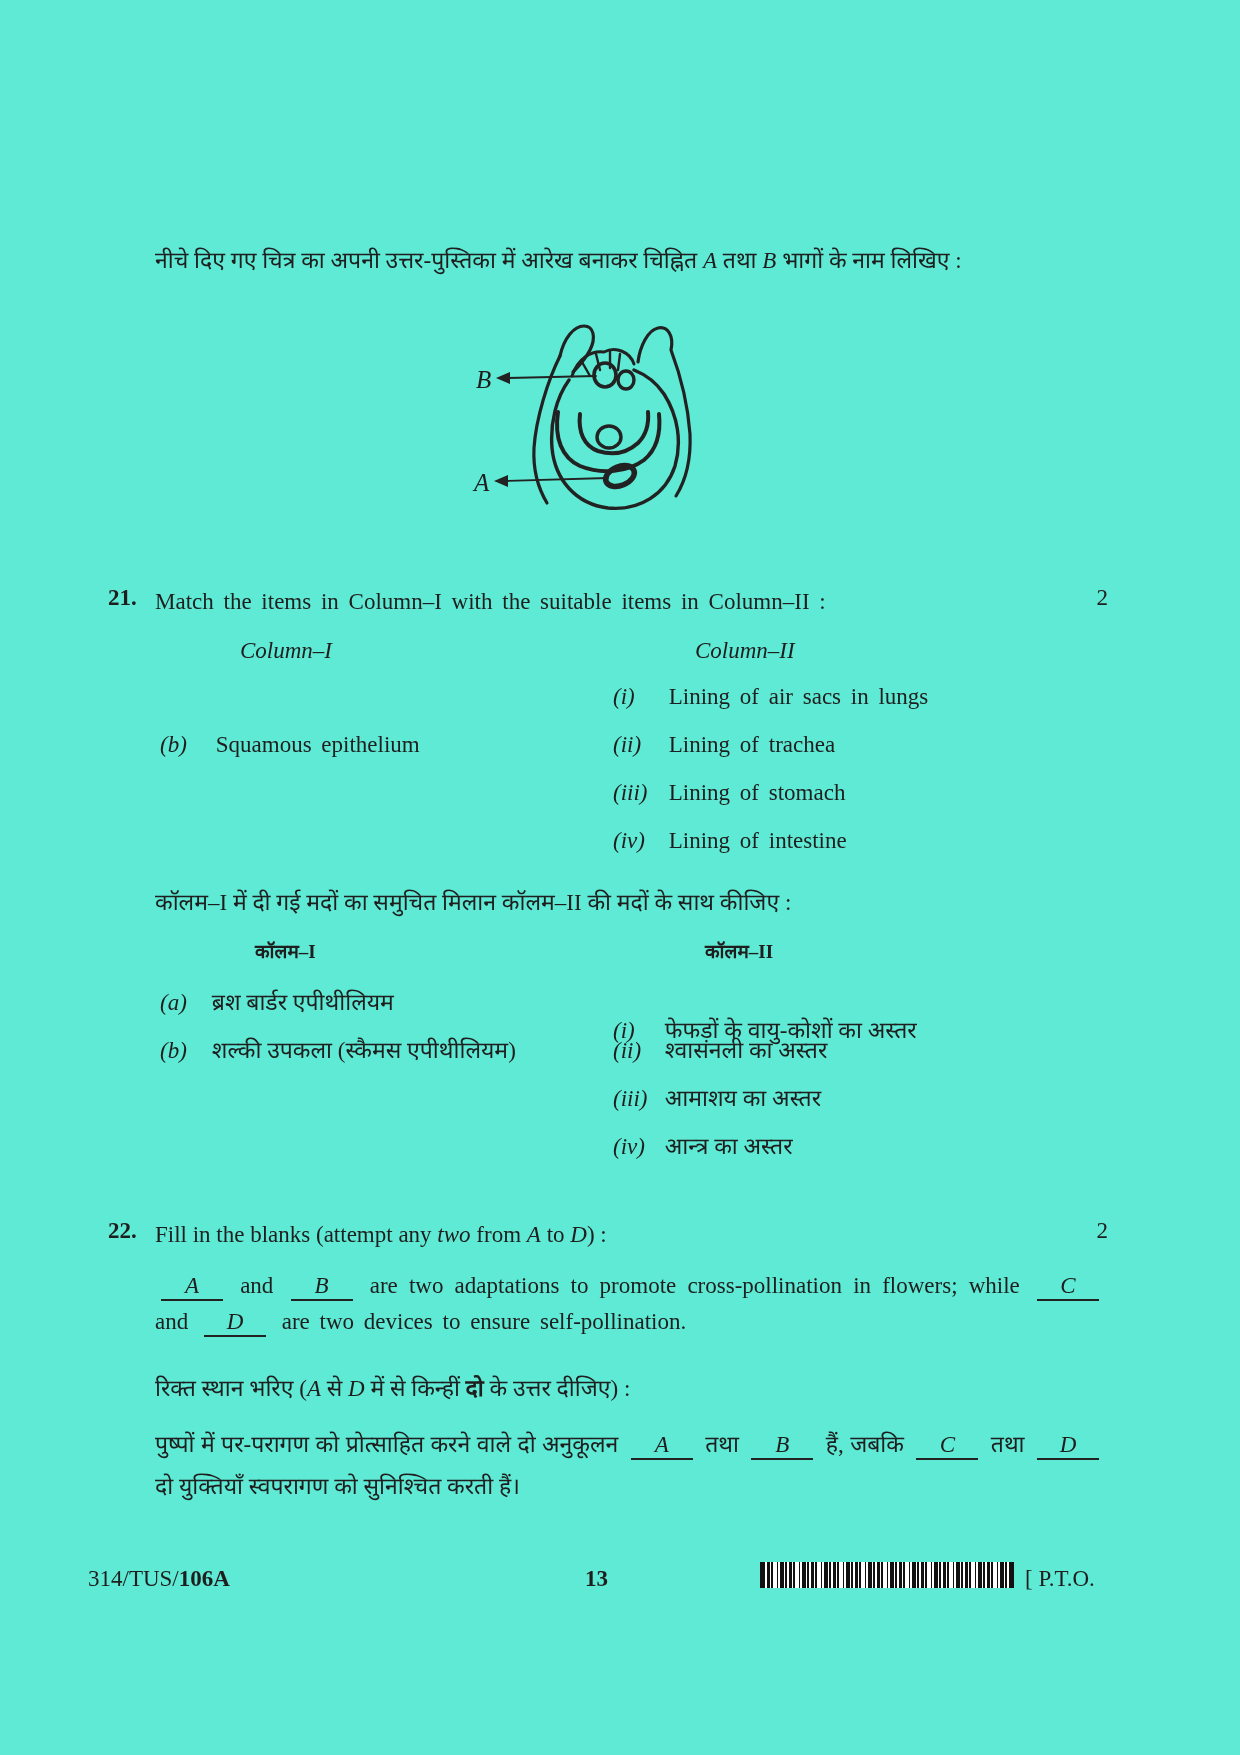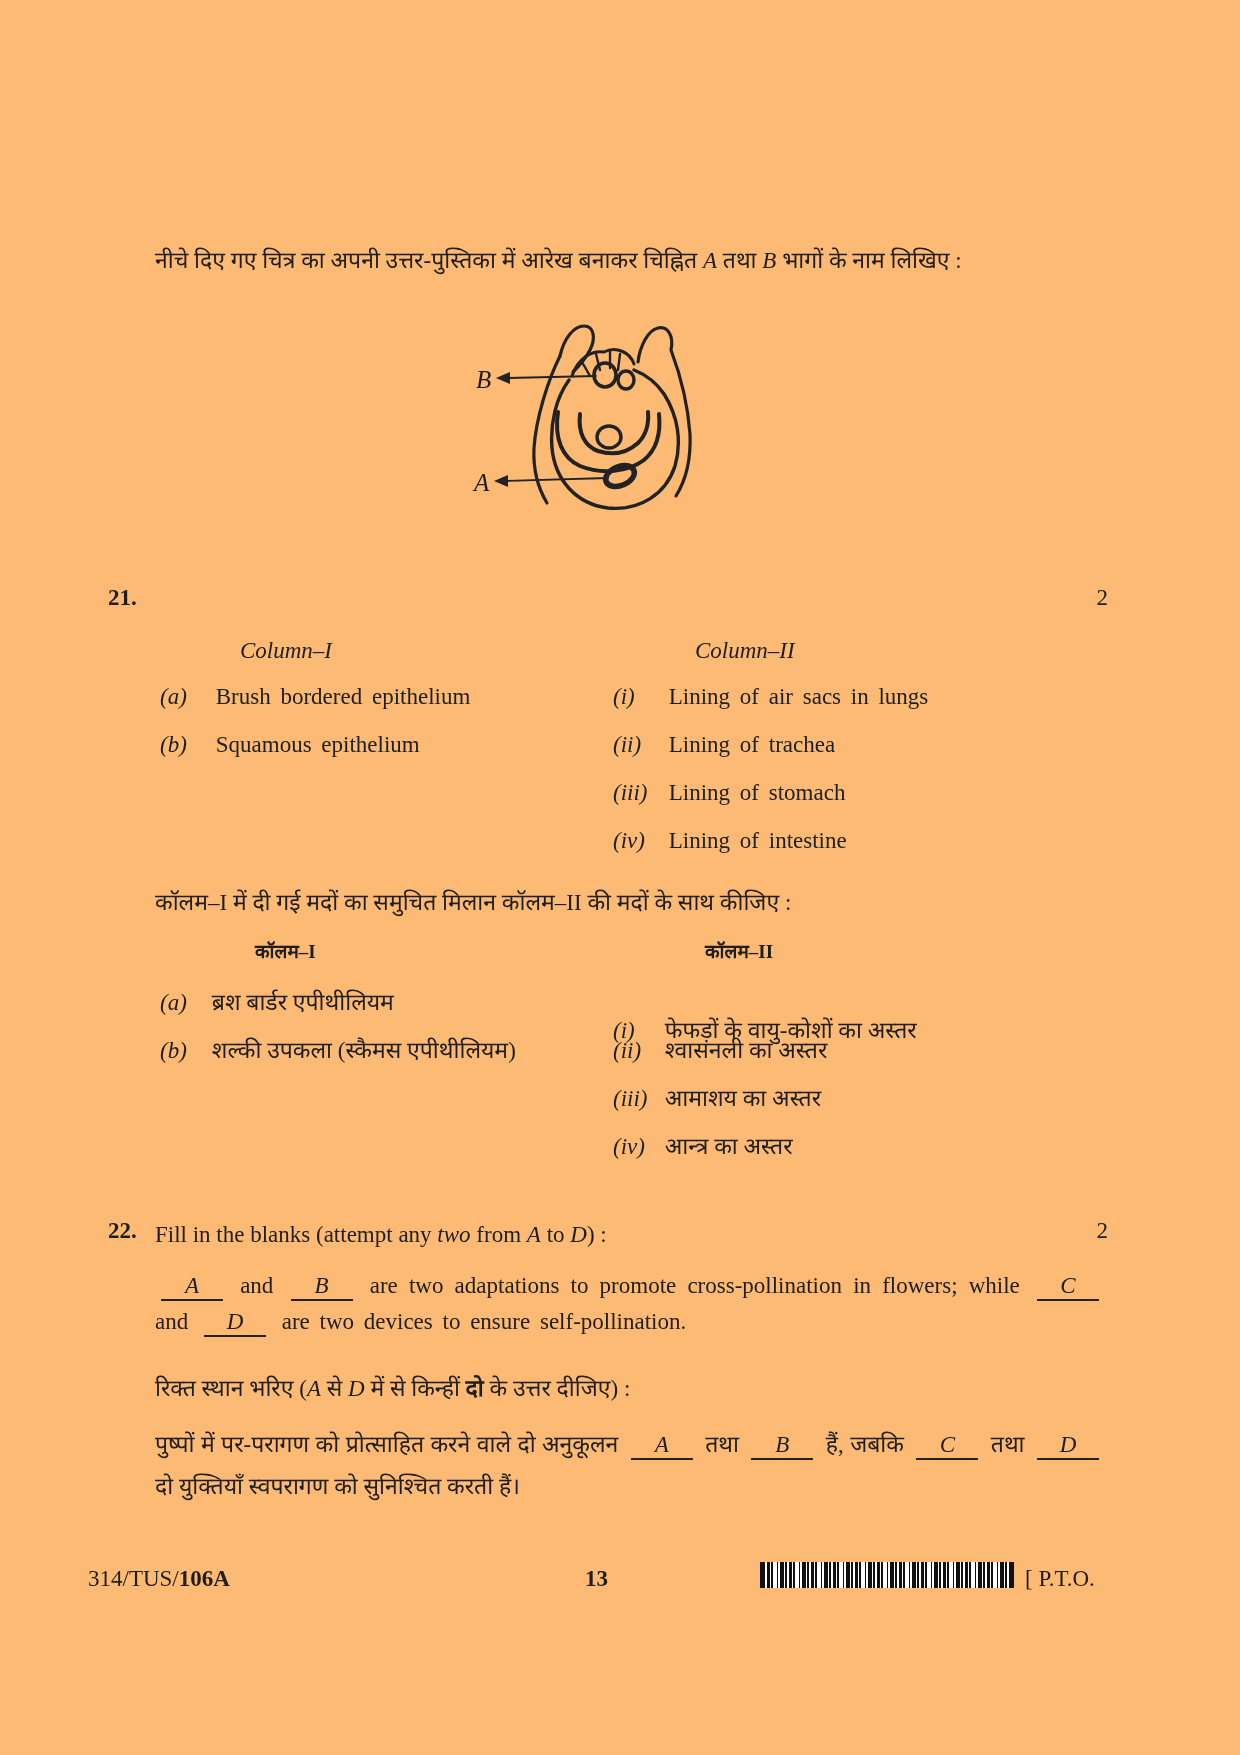--- a/index.html
+++ b/index.html
@@ -1,19 +1,19 @@
 <!DOCTYPE html>
 <html><head>
 <meta charset="utf-8">
 <style>
   html,body{margin:0;padding:0;background:#d9d9d9;}
   .page{
     position:relative;
     width:1240px;height:1755px;
-    background:#fdba74;
+    background:#5eead4;
     font-family:"Liberation Serif","DejaVu Sans",serif;
     color:#1e1e1e;
     overflow:hidden;
   }
   .abs{position:absolute;}
   .t{font-size:23px;line-height:34px;}
   .hi{font-family:"Liberation Serif","DejaVu Sans",serif;}
   .bold{font-weight:700;}
   .center{}
   .justify{text-align:justify;}
@@ -82,29 +82,26 @@
       <line class="ink" stroke-width="1.8" x1="40" y1="60" x2="128" y2="58"></line>
       <polygon points="28,60 42,54 42,66" fill="#222"></polygon>
 
       <text x="6" y="173">A</text>
       <line class="ink" stroke-width="1.8" x1="38" y1="163" x2="140" y2="160"></line>
       <polygon points="26,163 40,157 40,169" fill="#222"></polygon>
     </svg>
   </div>
 
   <div class="abs qnum" style="left:108px;top:585px;">21.</div>
+  <div class="abs t wsp" style="left:155px;top:585px;width:900px;">Match the items in Column–I with the suitable items in Column–II :</div>
   <div class="abs marks" style="left:1080px;top:585px;width:28px;text-align:right;">2</div>
 
   <div class="abs colhead-en center" style="left:240px;top:638px;width:185px;">Column–I</div>
   <div class="abs colhead-en center" style="left:695px;top:638px;width:185px;">Column–II</div>
 
-  <div class="abs t wsp" style="left:160px;top:680px;">
-    <span class="key">(a)</span>
-    <span>Brush bordered epithelium</span>
-  </div>
   <div class="abs t wsp" style="left:160px;top:728px;">
     <span class="key">(b)</span>
     <span>Squamous epithelium</span>
   </div>
 
   <div class="abs t wsp" style="left:613px;top:680px;">
     <span class="key">(i)</span>
     <span>Lining of air sacs in lungs</span>
   </div>
   <div class="abs t wsp" style="left:613px;top:728px;">

